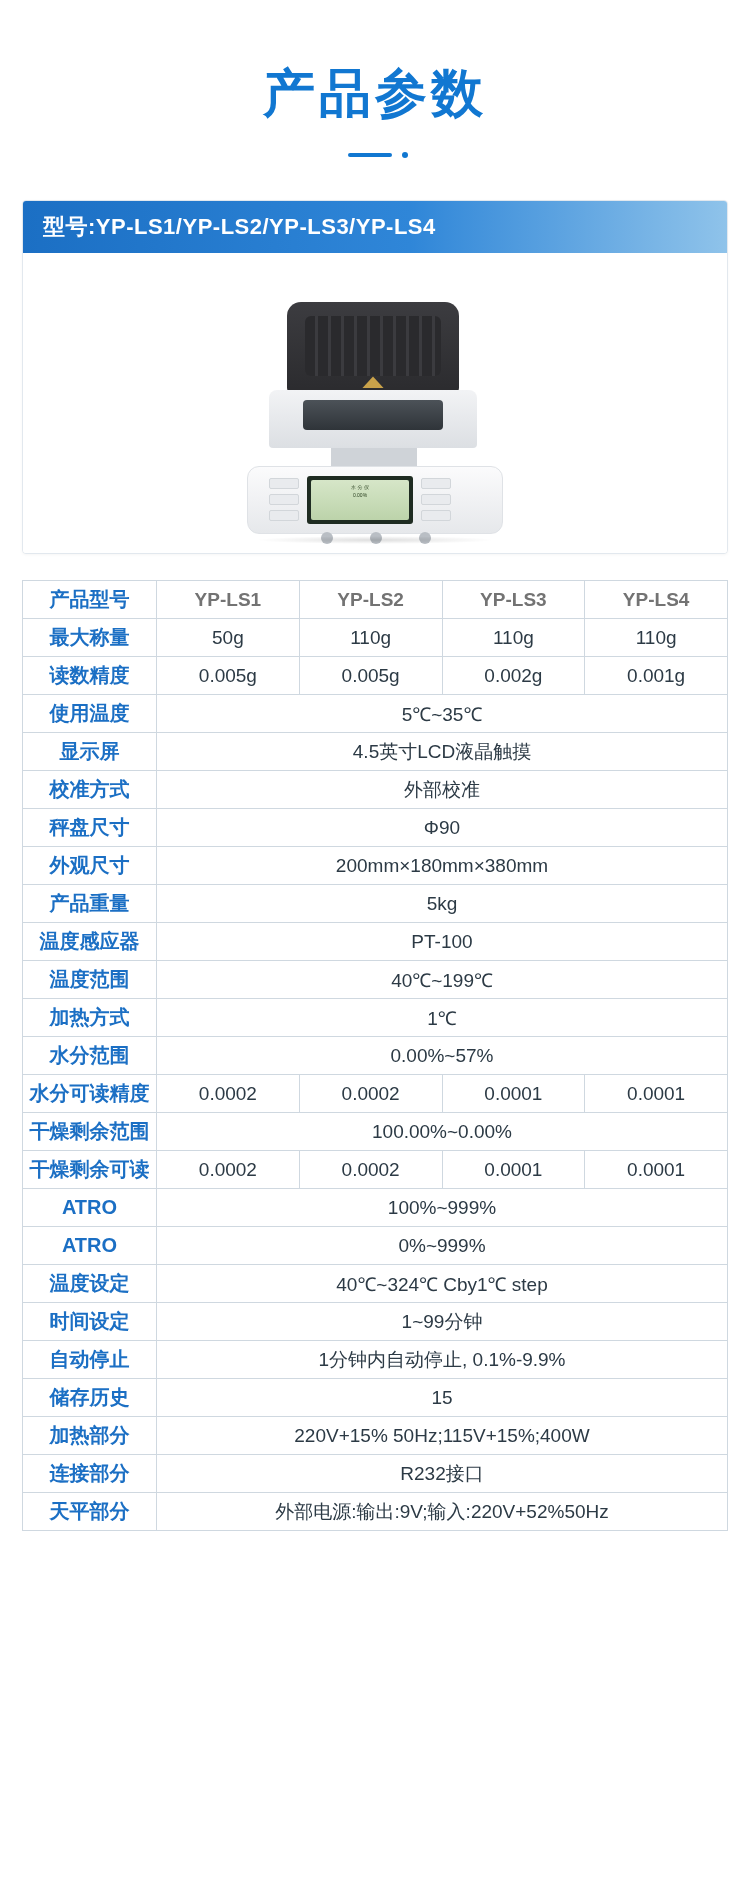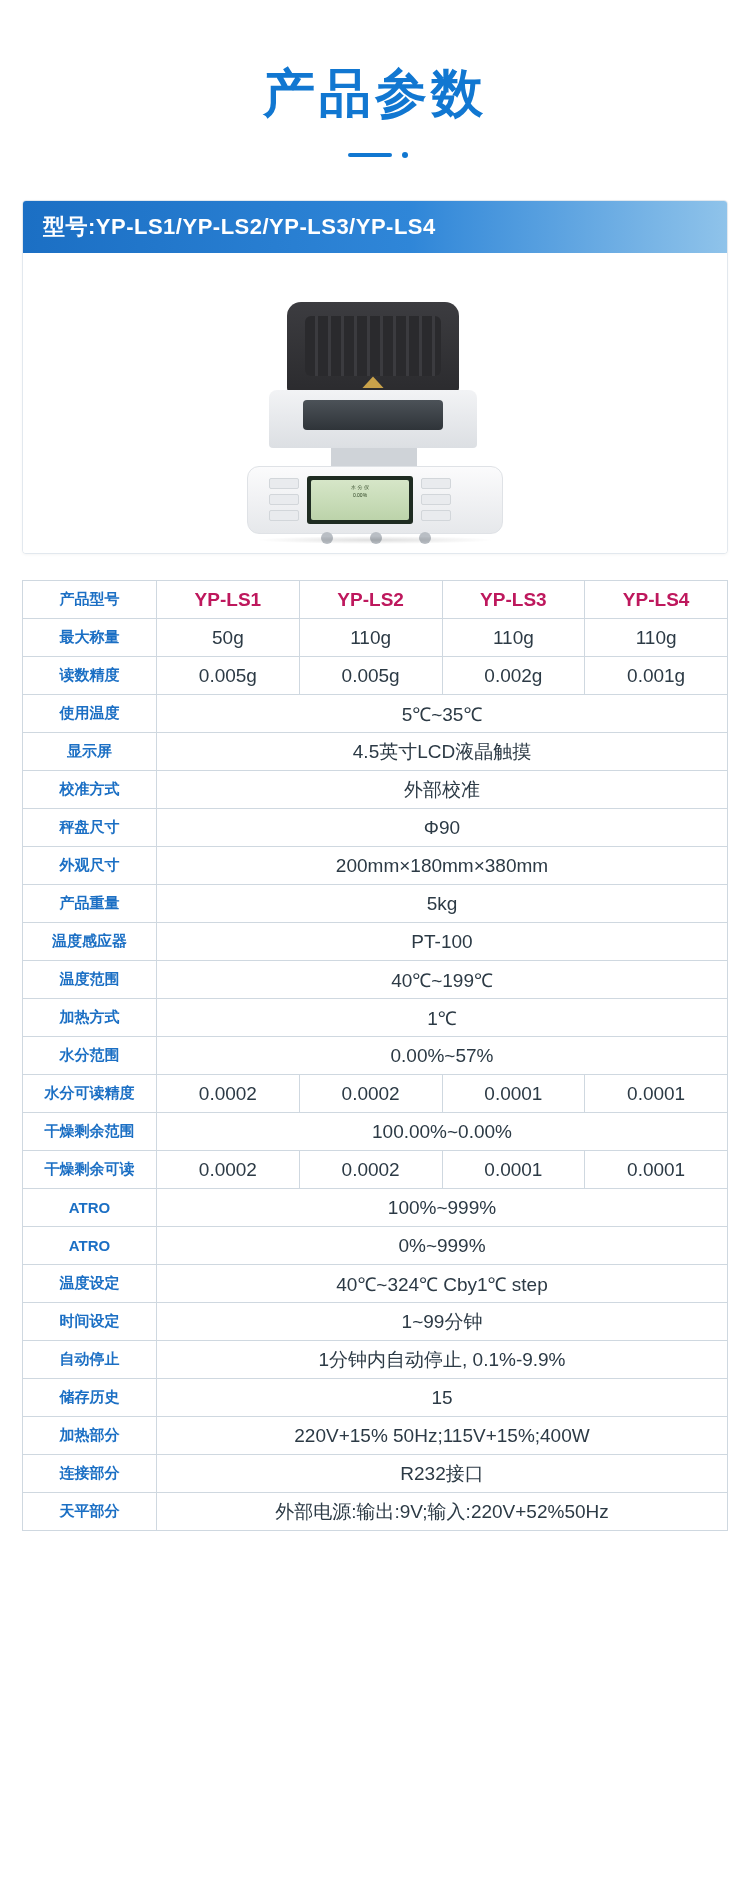--- a/index.html
+++ b/index.html
@@ -174,25 +174,25 @@
     height: 38px;
     font-size: 19px;
     color: #2c3a45;
     text-align: center;
     padding: 4px 2px;
   }
   .spec-table td.label {
     width: 134px;
     color: #1b6fc4;
     font-weight: bold;
-    font-size: 15px;
+    font-size: 20px;
     background: #ffffff;
   }
   .spec-table tr.head td {
-    color: #be185d;
+    color: #737373;
     font-weight: bold;
   }
   .spec-table tr.head td.label { color: #1b6fc4; }
 </style>
 </head>
 <body>
 
 <div class="page">
 
   <div class="title-wrap">

